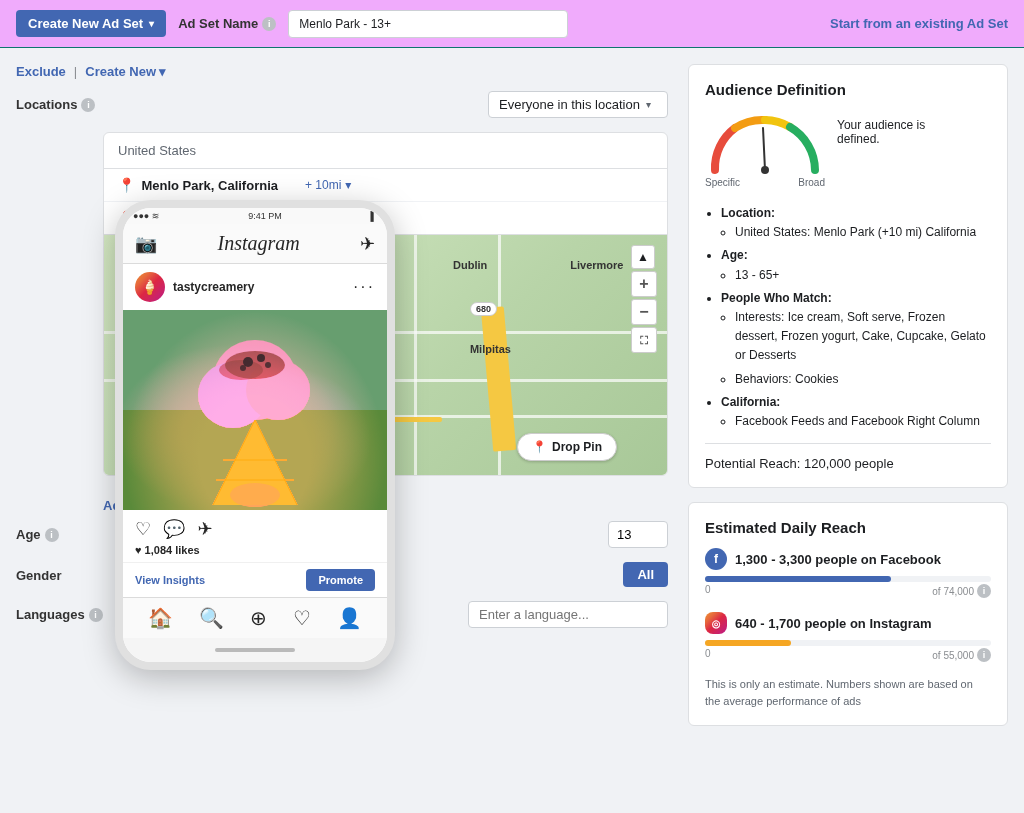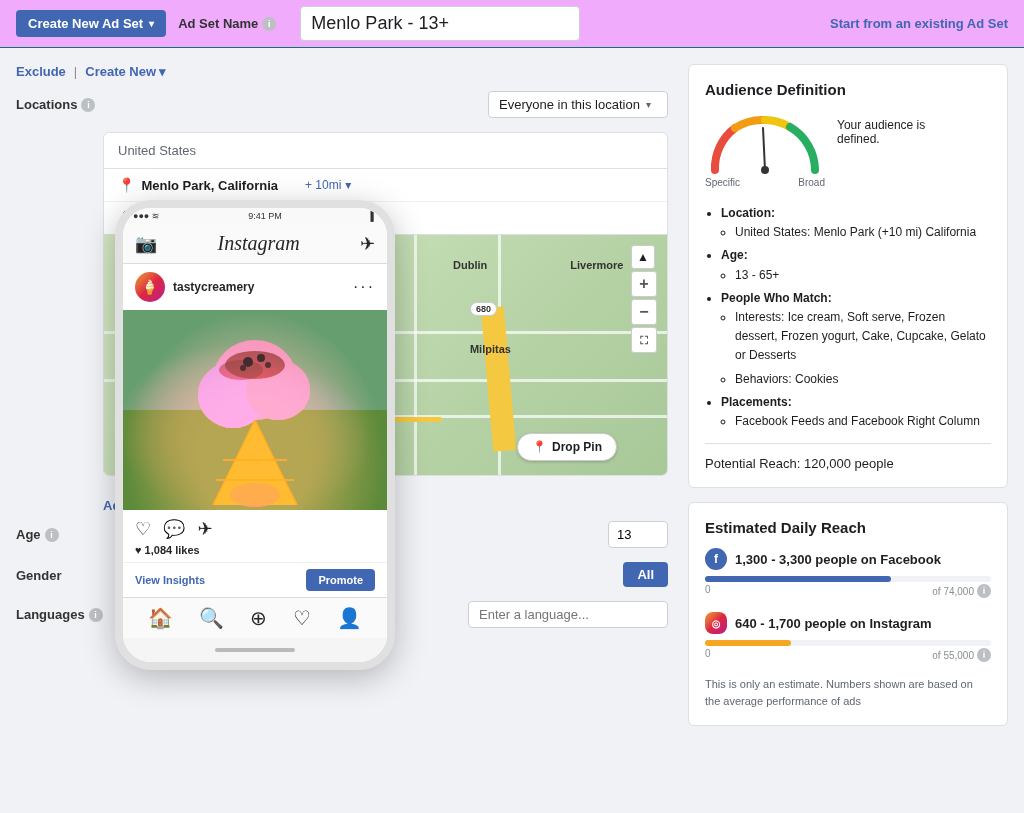--- a/index.html
+++ b/index.html
@@ -49,24 +49,23 @@
       align-items: center;
       justify-content: center;
       font-size: 9px;
       font-weight: bold;
       cursor: pointer;
     }
     .ad-set-name-input {
       border: 1px solid #ccd0d5;
       border-radius: 4px;
       padding: 6px 10px;
-      font-size: 18px;
+      font-size: 12px;
       width: 280px;
       color: #1c1e21;
-      margin-left: 12px;
     }
     .existing-link {
       margin-left: auto;
       color: #4267b2;
       font-size: 13px;
       font-weight: 600;
       cursor: pointer;
       text-decoration: none;
     }
 
@@ -785,21 +784,21 @@
             </ul>
           </li>
           <li>
             <strong>People Who Match:</strong>
             <ul>
               <li>Interests: Ice cream, Soft serve, Frozen dessert, Frozen yogurt, Cake, Cupcake, Gelato or Desserts</li>
               <li>Behaviors: Cookies</li>
             </ul>
           </li>
           <li>
-            <strong>Placements:</strong>
+            <strong>California:</strong>
             <ul>
               <li>Facebook Feeds and Facebook Right Column</li>
             </ul>
           </li>
         </ul>
       </div>
 
       <hr class="divider">
 
       <div class="potential-reach">Potential Reach: 120,000 people</div>

